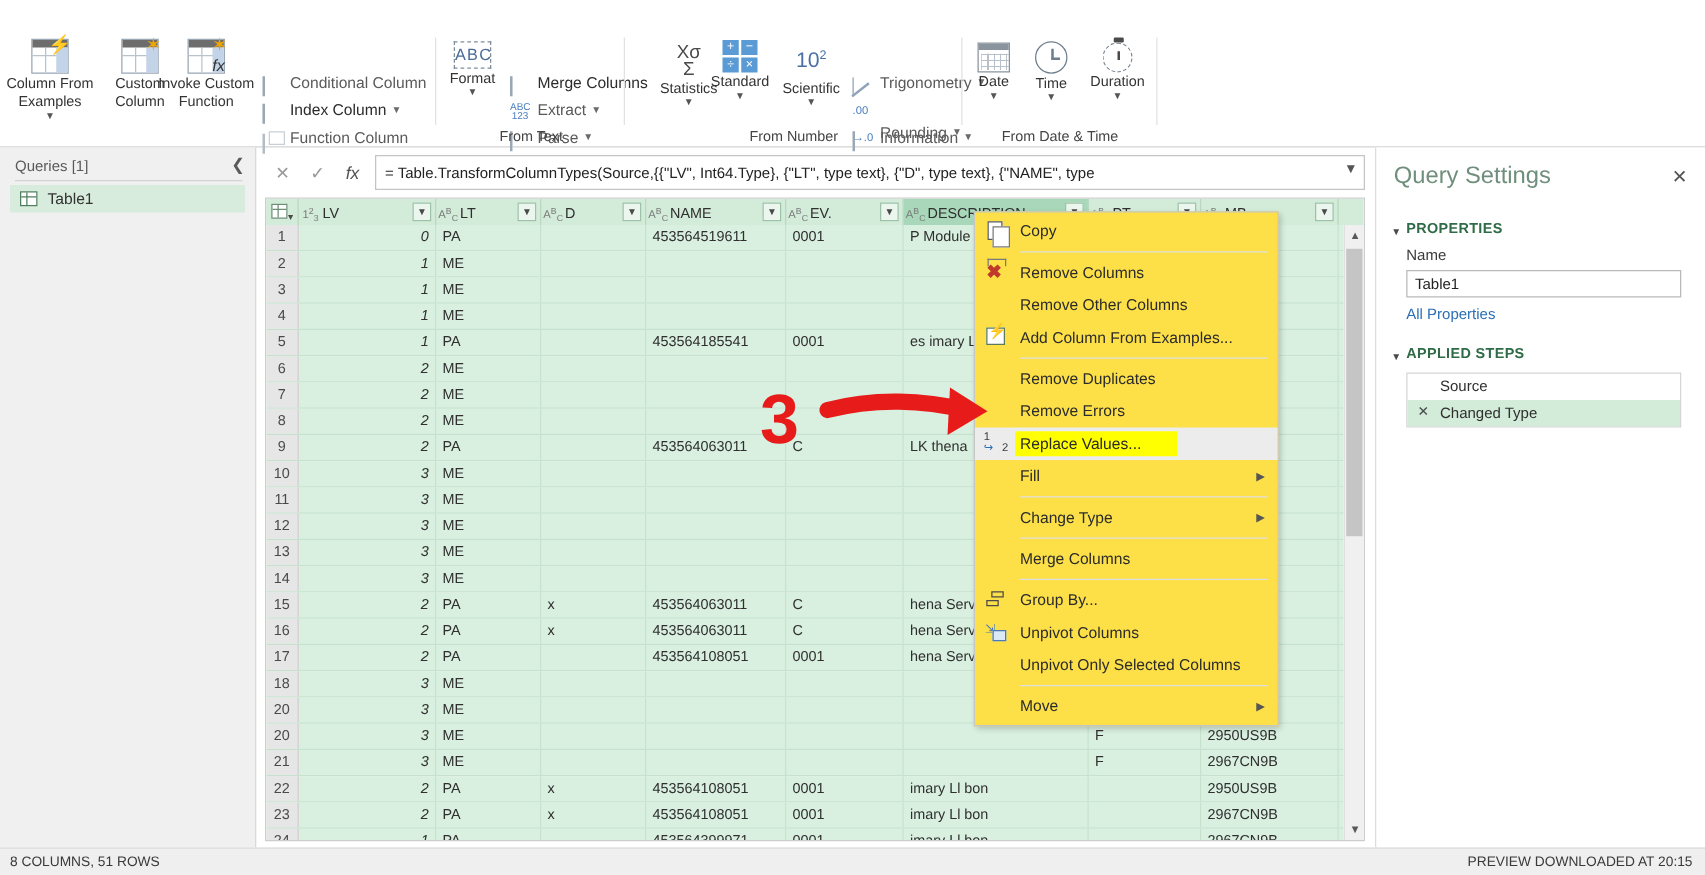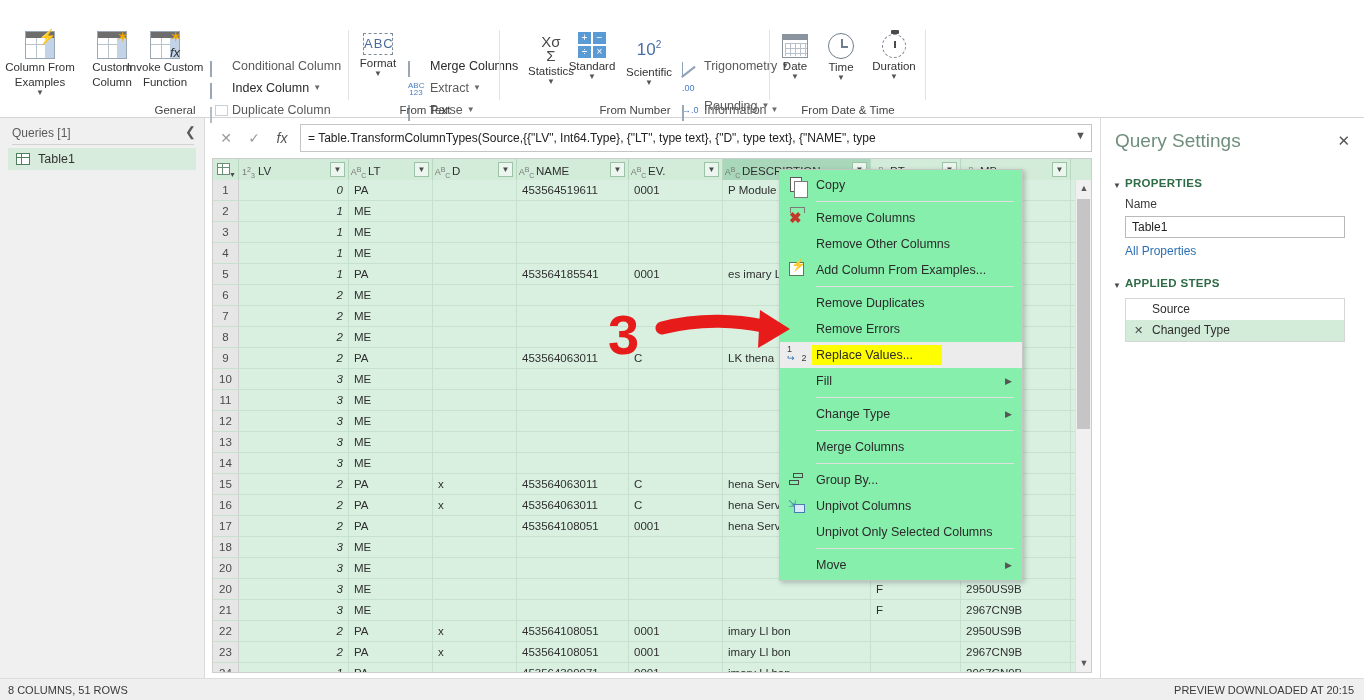--- a/index.html
+++ b/index.html
@@ -208,21 +208,21 @@
     position: absolute; right: 0; top: 21px; width: 16px; bottom: 0; background: #f0f0f0;
     border-left: 1px solid #e0e0e0;
   }
   .vs-up, .vs-dn { position: absolute; left: 0; width: 16px; height: 17px; text-align: center; font-size: 9px; color: #5a5a5a; line-height: 17px; }
   .vs-up { top: 0; } .vs-dn { bottom: 0; }
   .vs-thumb { position: absolute; left: 1px; width: 13px; top: 19px; height: 230px; background: #c5c5c5; }
 
   
   .ctxmenu {
     position: absolute; left: 779px; top: 169px; width: 244px;
-    background: #86efac; border: 1px solid #c6c6c6; box-shadow: 2px 2px 5px rgba(0,0,0,.22);
+    background: #fde047; border: 1px solid #c6c6c6; box-shadow: 2px 2px 5px rgba(0,0,0,.22);
     padding: 2px 0; z-index: 50;
   }
   .ctxitem {
     position: relative; height: 26px; line-height: 26px; padding-left: 36px;
     font-size: 12.5px; color: #2b2b2b; white-space: nowrap; cursor: default;
   }
   .ctxitem.hl { background: #ececec; }
   .ctxitem .mark {
     position: absolute; left: 0; top: 0; width: 36px; height: 26px;
   }
@@ -328,23 +328,22 @@
         <div class="lbl">Function</div>
       </div>
 
       <div class="smallitem" style="left:210px;top:30px;">
         <span class="si-ico"><span class="mini-grid hdr"></span></span><span>Conditional Column</span>
       </div>
       <div class="smallitem enabled" style="left:210px;top:52px;">
         <span class="si-ico"><span class="mini-grid hdr filled"></span></span><span>Index Column</span><span class="caret-sm">▼</span>
       </div>
       <div class="smallitem" style="left:210px;top:74px;">
-        <span class="si-ico"><span class="mini-dup"></span></span><span>Duplicate Column</span>
-      </div>
-      <div class="glabel" style="left:0;width:350px;">General</div>
+        <span class="si-ico"><span class="mini-dup"></span></span><span>Function Column</span>
+      </div>
       <div class="gsep" style="left:348px;right:auto;"></div>
     </div>
 
     <div class="rgroup" style="left:350px;width:150px;">
       <div class="bigbtn" style="left:0;width:56px;">
         <div class="abc-box">ABC</div>
         <div class="lbl">Format</div>
         <div class="caret">▼</div>
       </div>
       <div class="smallitem enabled" style="left:58px;top:30px;">

